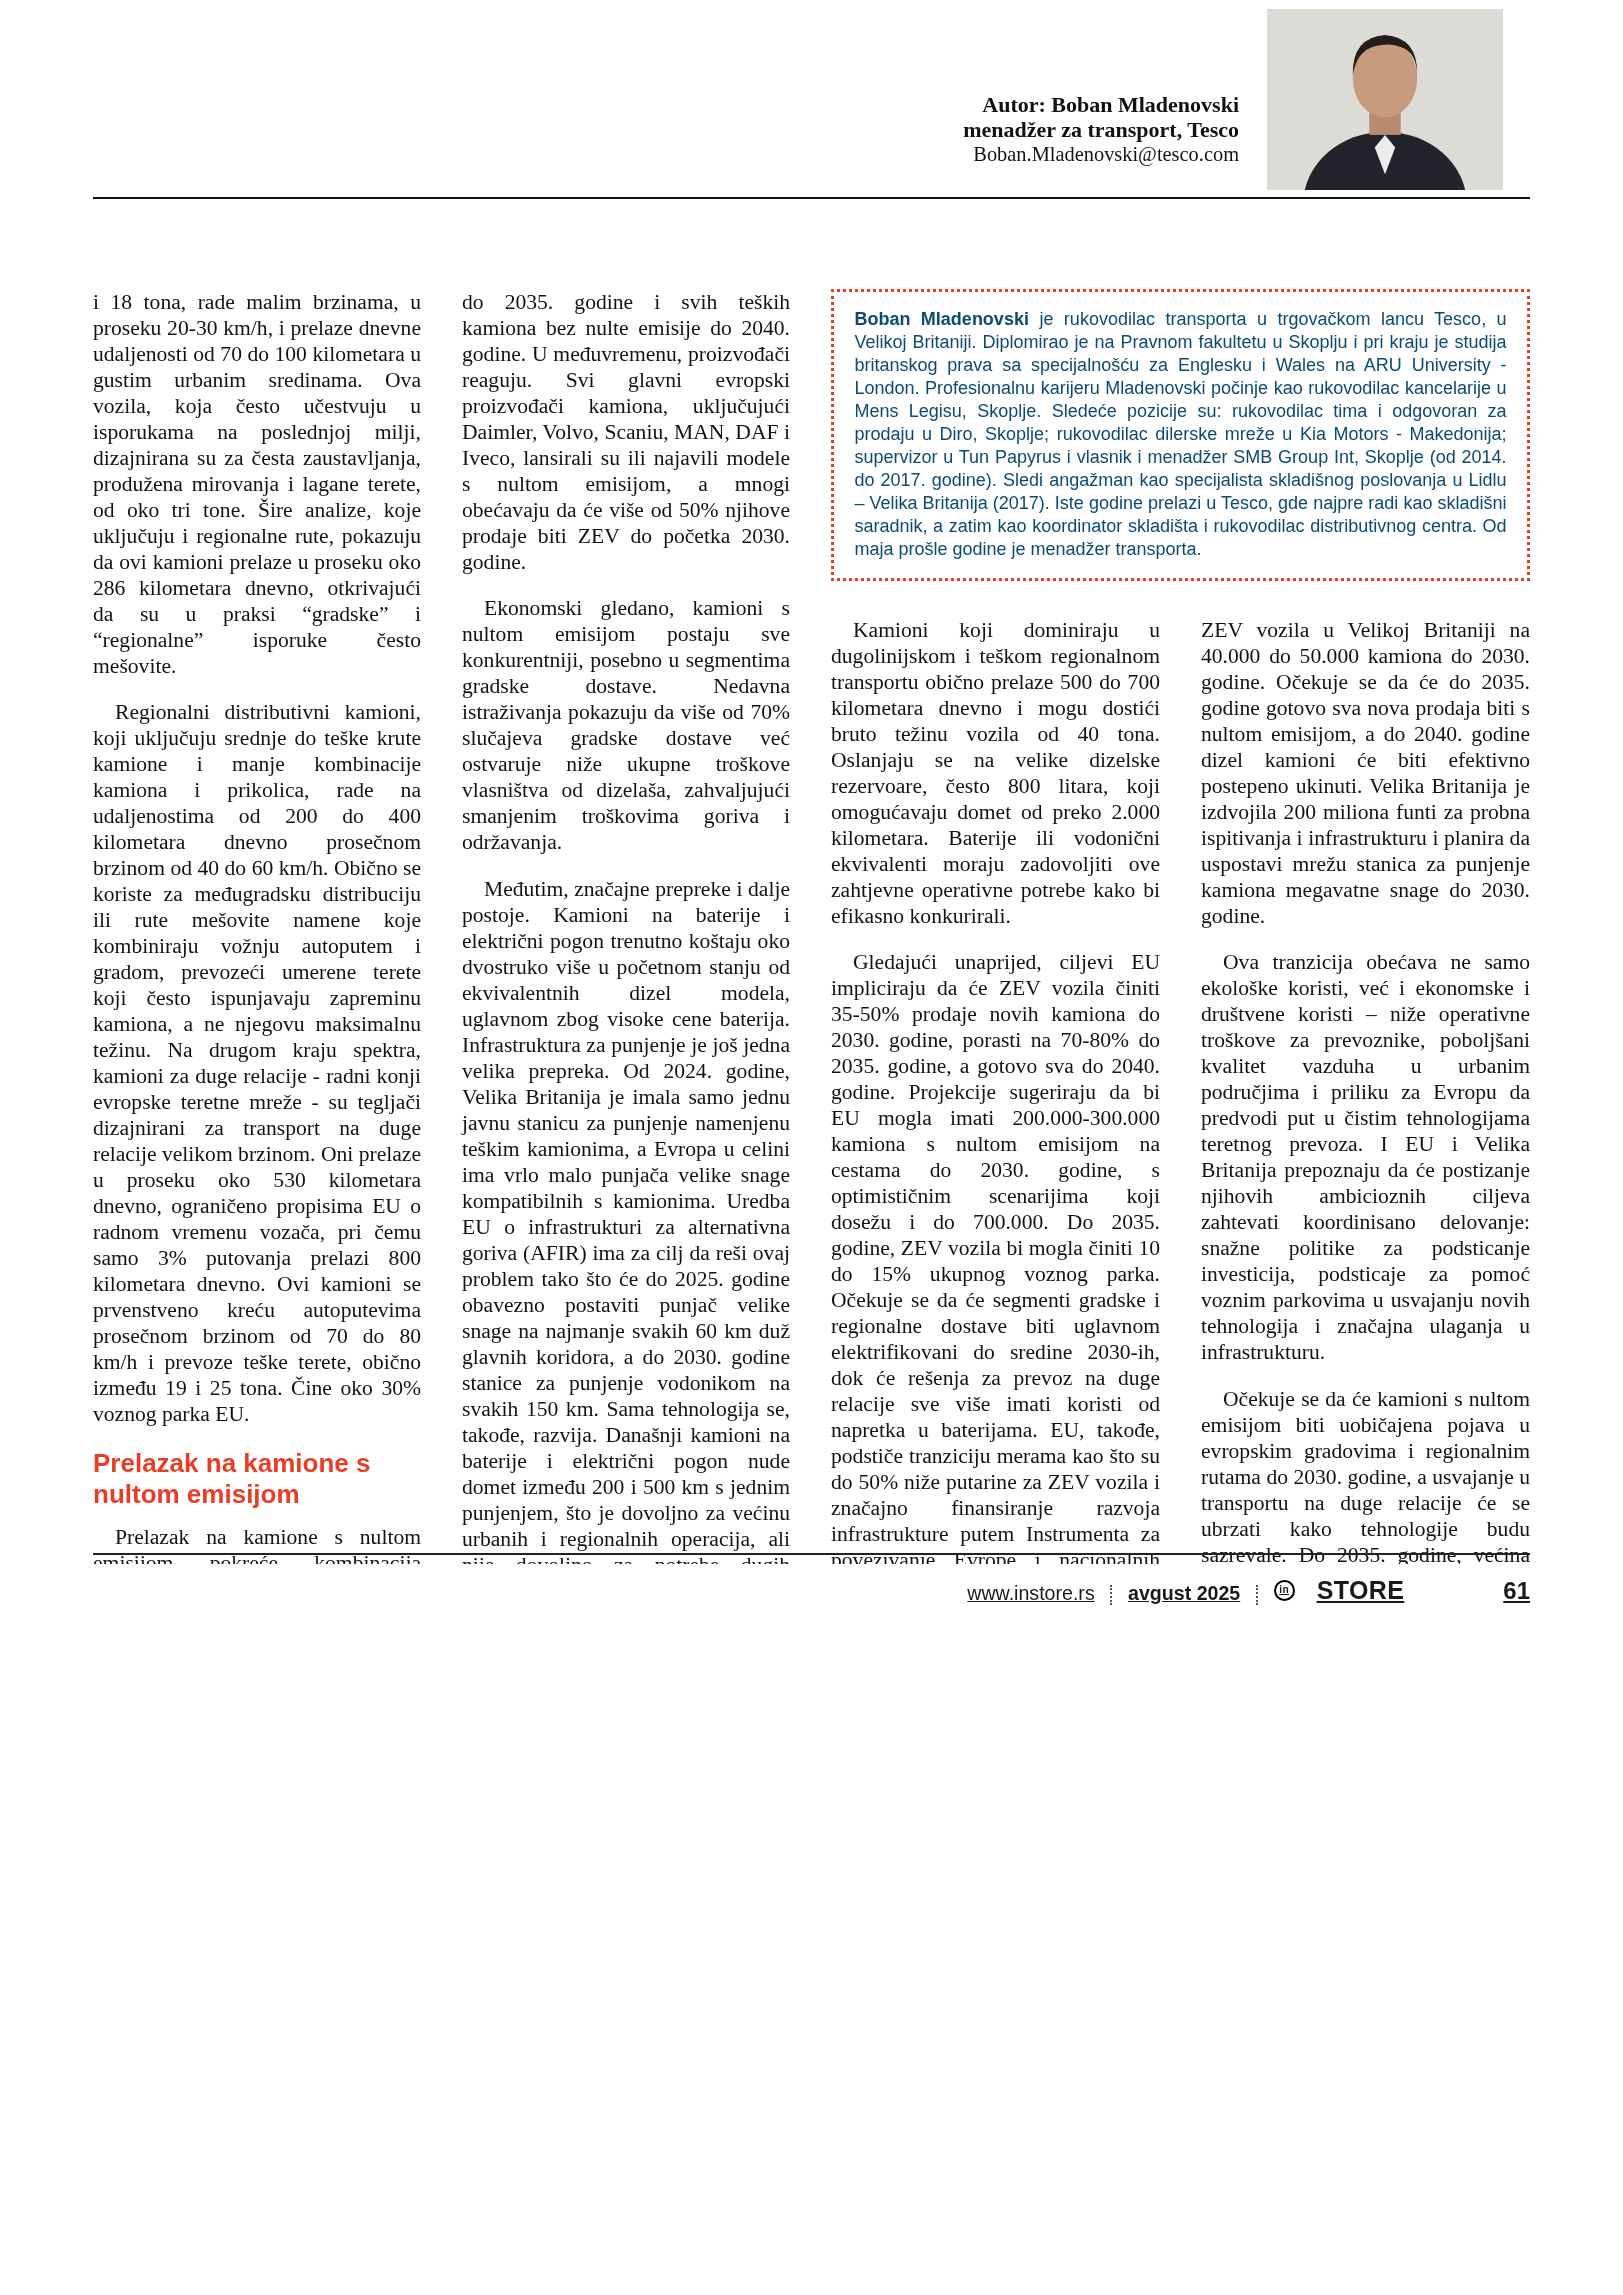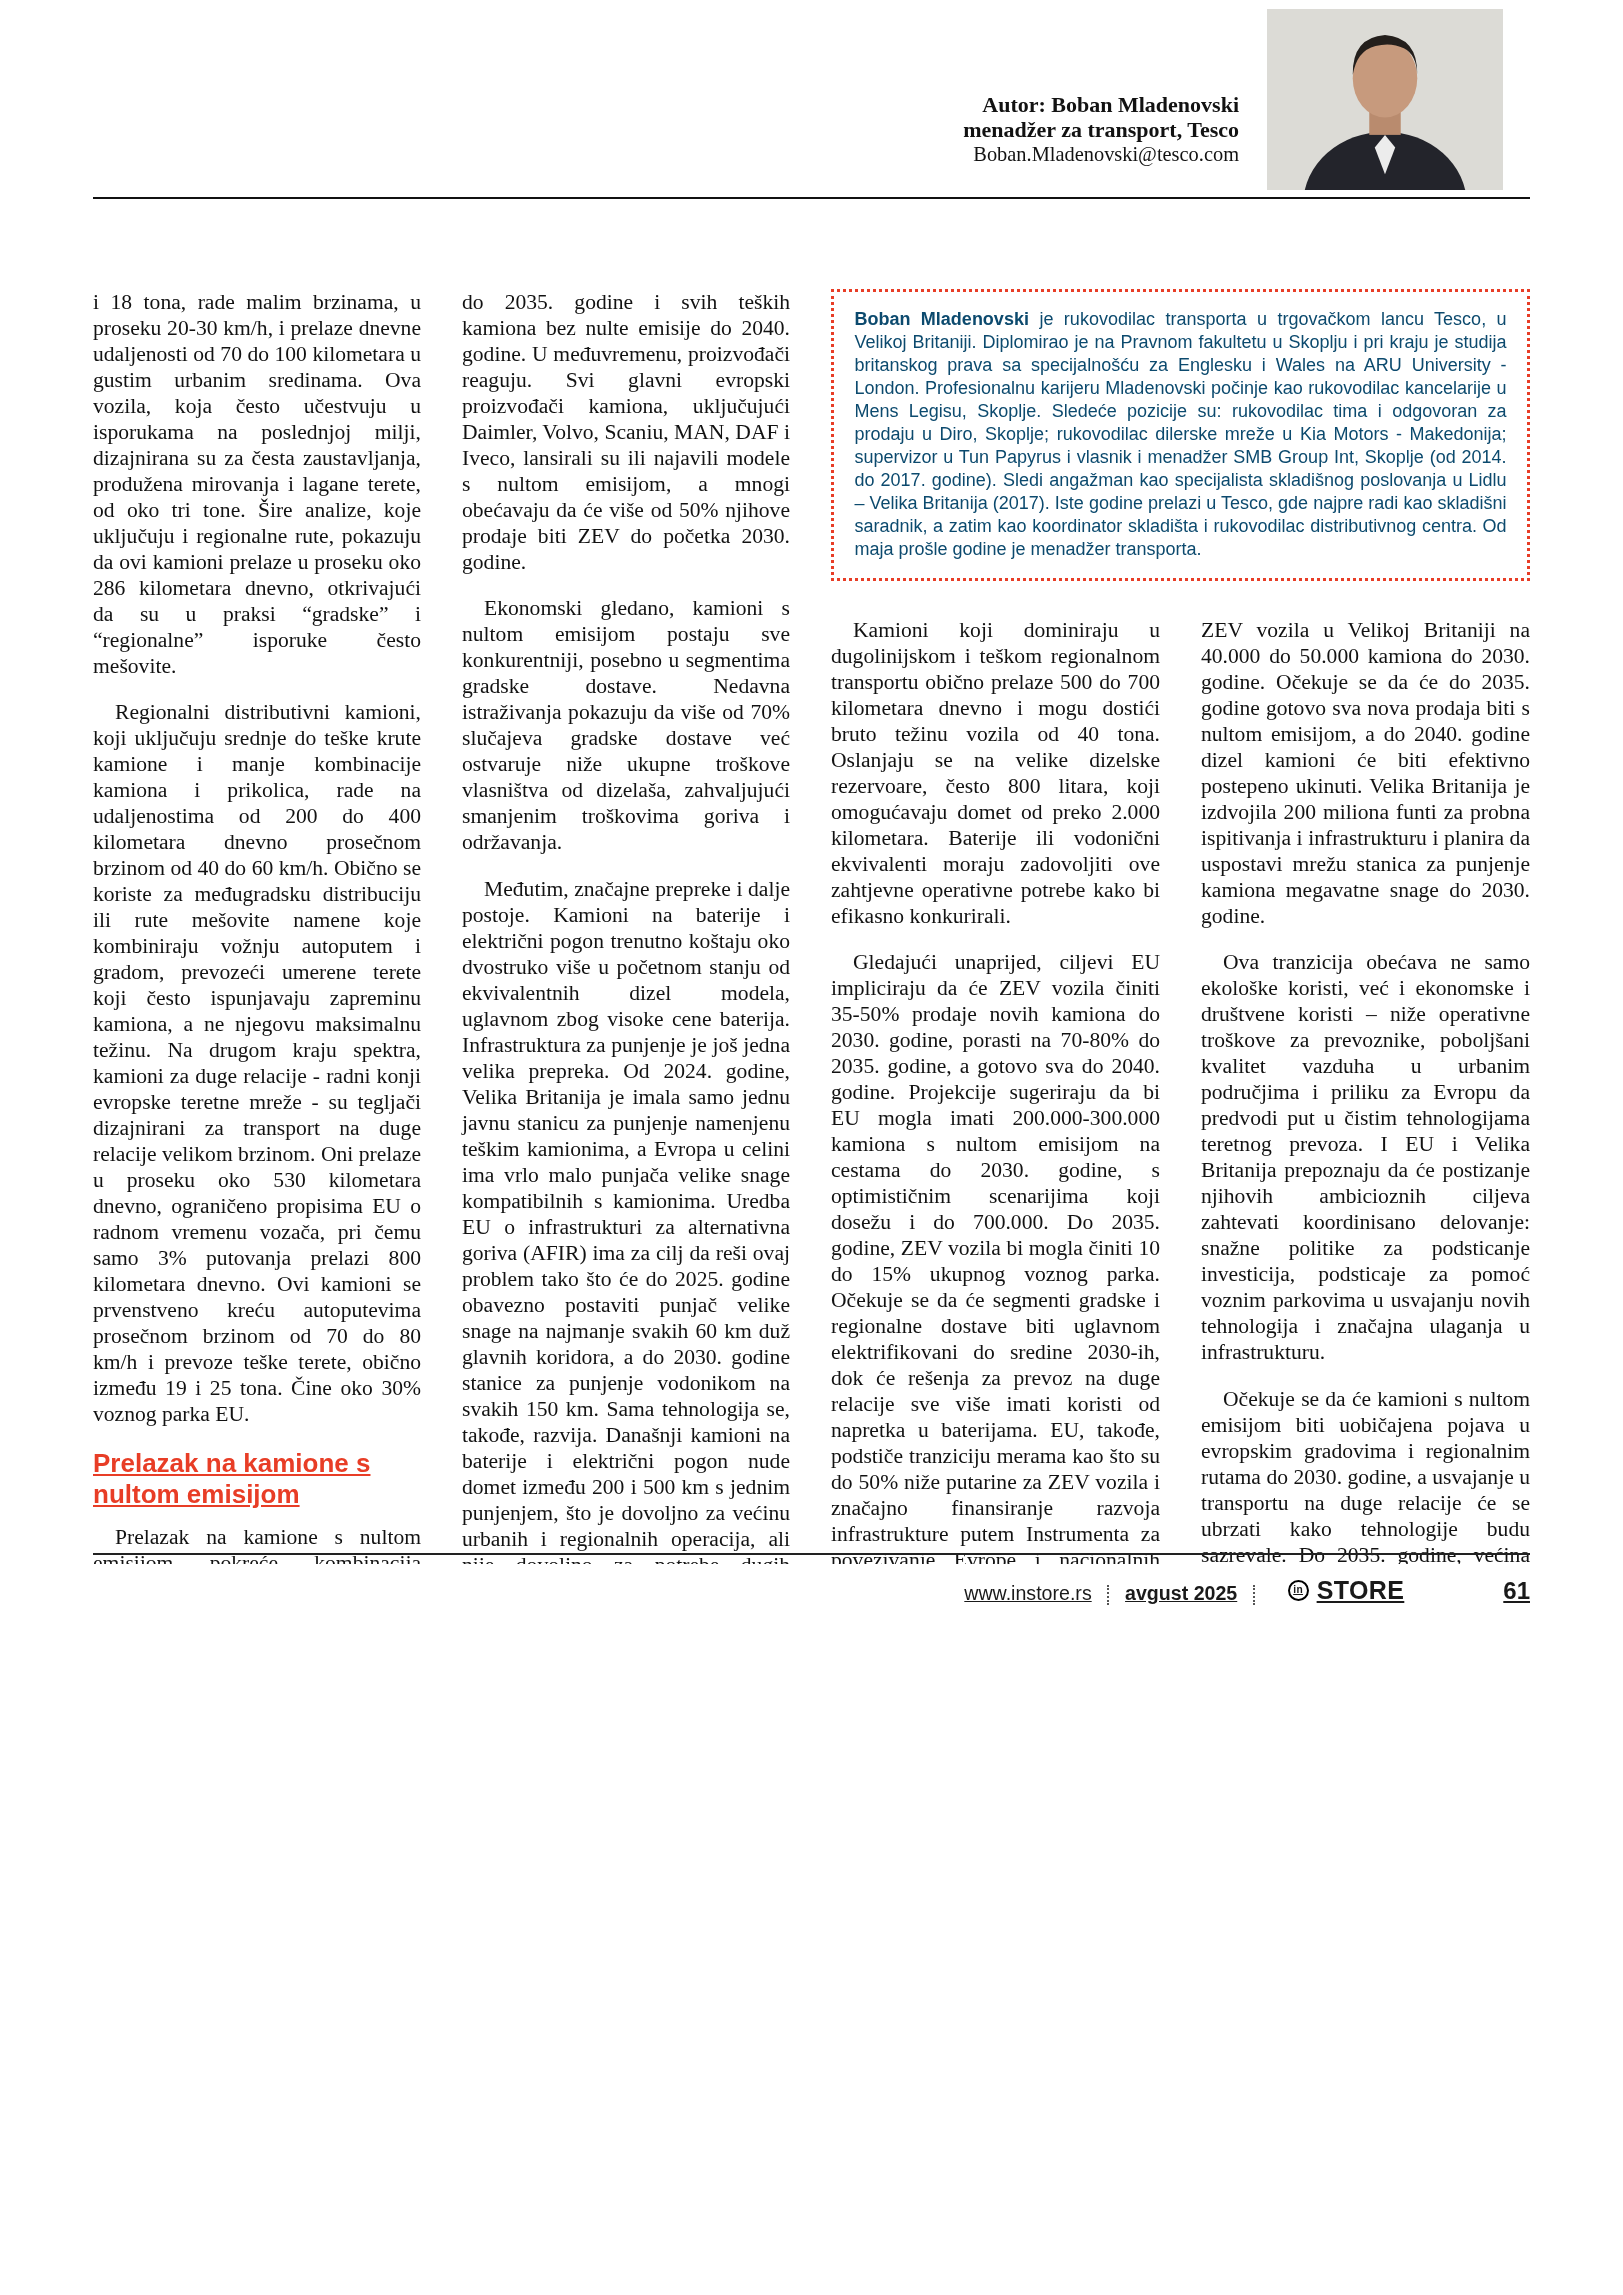--- a/index.html
+++ b/index.html
@@ -48,21 +48,20 @@
     margin-bottom:20.4px;
   }
   .body-p.indent { text-indent:22px; }
   .section-heading {
     font-family:"Liberation Sans", sans-serif;
     font-weight:bold;
     font-size:26px; line-height:31px;
     color:#e83d26;
     margin:6.3px 0 14px 0;
     text-align:left;
-    text-decoration:underline;
   }
 
   
   .author-box {
     border:3.1px dotted #e83d26;
     padding:15.7px 20.4px 17.3px 20.4px;
     margin-bottom:36px;
     font-family:"Liberation Sans", sans-serif;
   }
   .author-box-title {
@@ -80,22 +79,22 @@
     height:1.6px; background:#222;
   }
   .footer-row {
     position:absolute; left:93px; right:93px; bottom:38px;
     display:flex; justify-content:flex-end; align-items:flex-end;
     font-family:"Liberation Sans", sans-serif; color:#1a1a1a;text-decoration:underline;
   }
   .f-site  { font-size:19.6px; }
   .f-sep   { height:20.4px; border-left:2.4px dotted #555; margin:0 15.7px; }
   .f-issue { font-size:19.6px; font-weight:bold; }
-  .f-brand { display:inline-flex; align-items:center; gap:8px;
-             font-size:25px; font-weight:bold; letter-spacing:0.4px;margin-left:17px; }
+  .f-brand { display:inline-flex; align-items:center; gap:22px;
+             font-size:25px; font-weight:bold; letter-spacing:0.4px; }
   .brand-circle {
     width:21px; height:21px; border:2.4px solid #000; border-radius:50%;
     display:inline-flex; align-items:center; justify-content:center;
     font-size:10.2px; font-weight:bold; line-height:1;
   }
   .f-page { font-size:24px; font-weight:bold; margin-left:99px; }
 </style>
 </head>
 <body>
 

